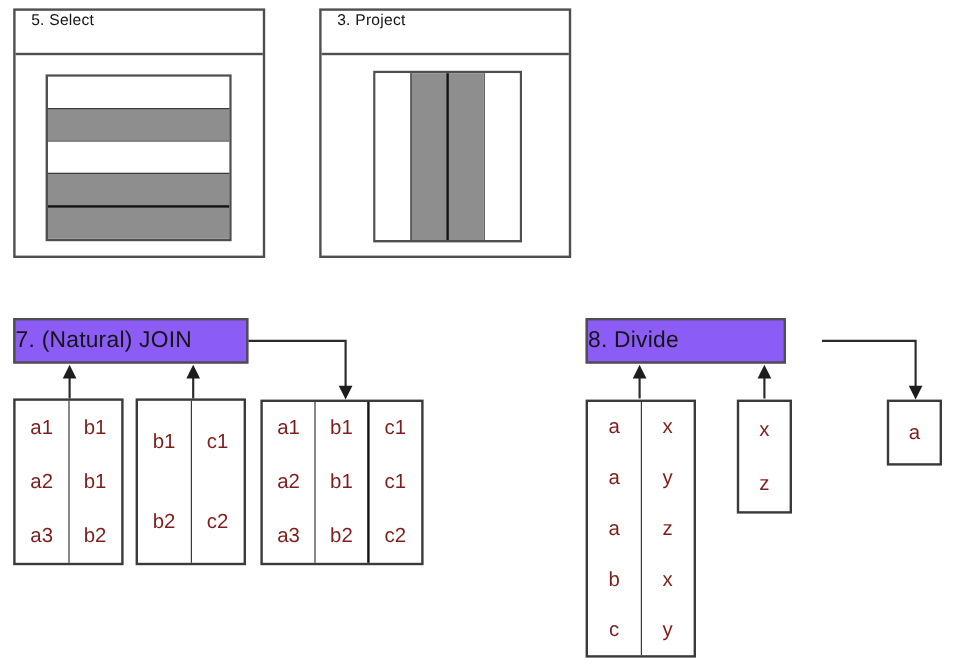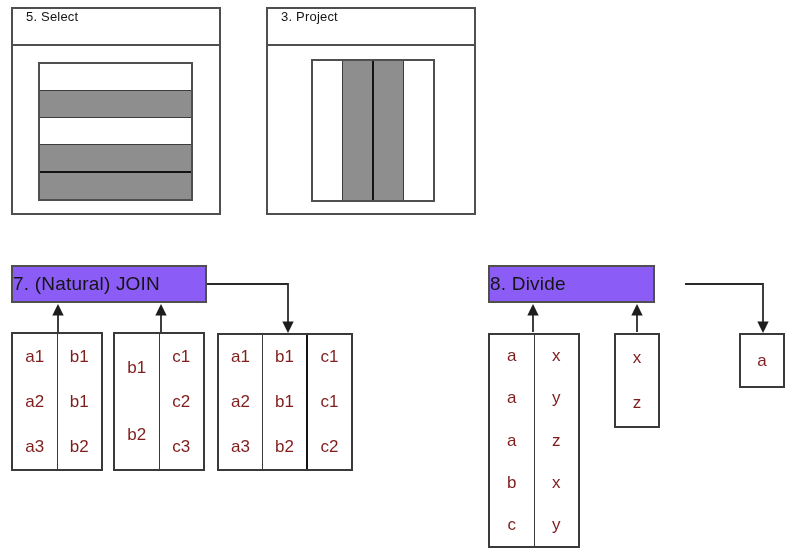--- a/index.html
+++ b/index.html
@@ -133,21 +133,20 @@
       </div>
     </div>
   <div class="table" style="left:113px; top:332px; width:92px; height:139px">
       <div class="tcol tdiv">
         <div class="tcell">b1</div>
         <div class="tcell">b2</div>
       </div>
       <div class="tcol">
         <div class="tcell">c1</div>
         <div class="tcell">c2</div>
-        <div class="tcell">c3</div>
       </div>
     </div>
   <div class="table" style="left:217px; top:333px; width:136px; height:138px">
       <div class="tcol tdiv">
         <div class="tcell">a1</div>
         <div class="tcell">a2</div>
         <div class="tcell">a3</div>
       </div>
       <div class="tcol tdiv-thick">
         <div class="tcell">b1</div>

